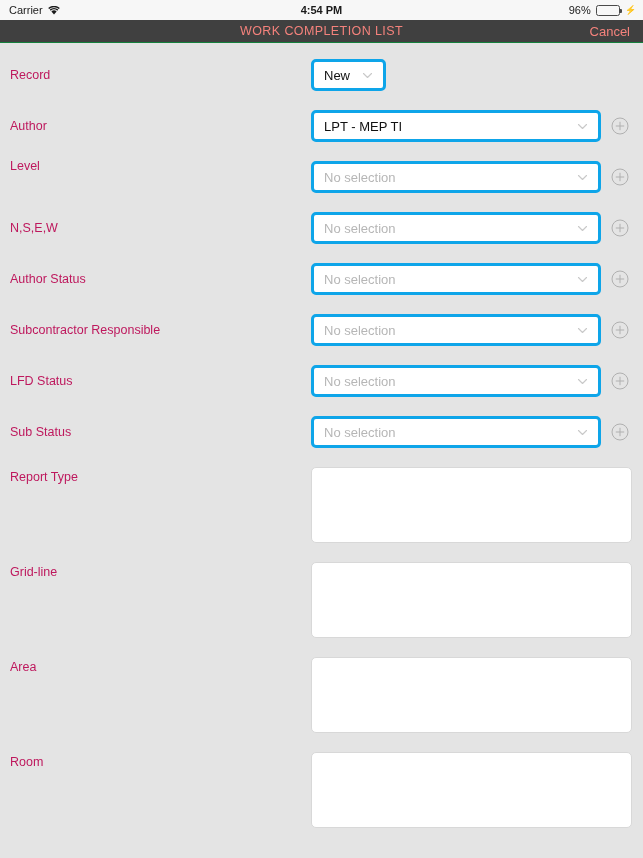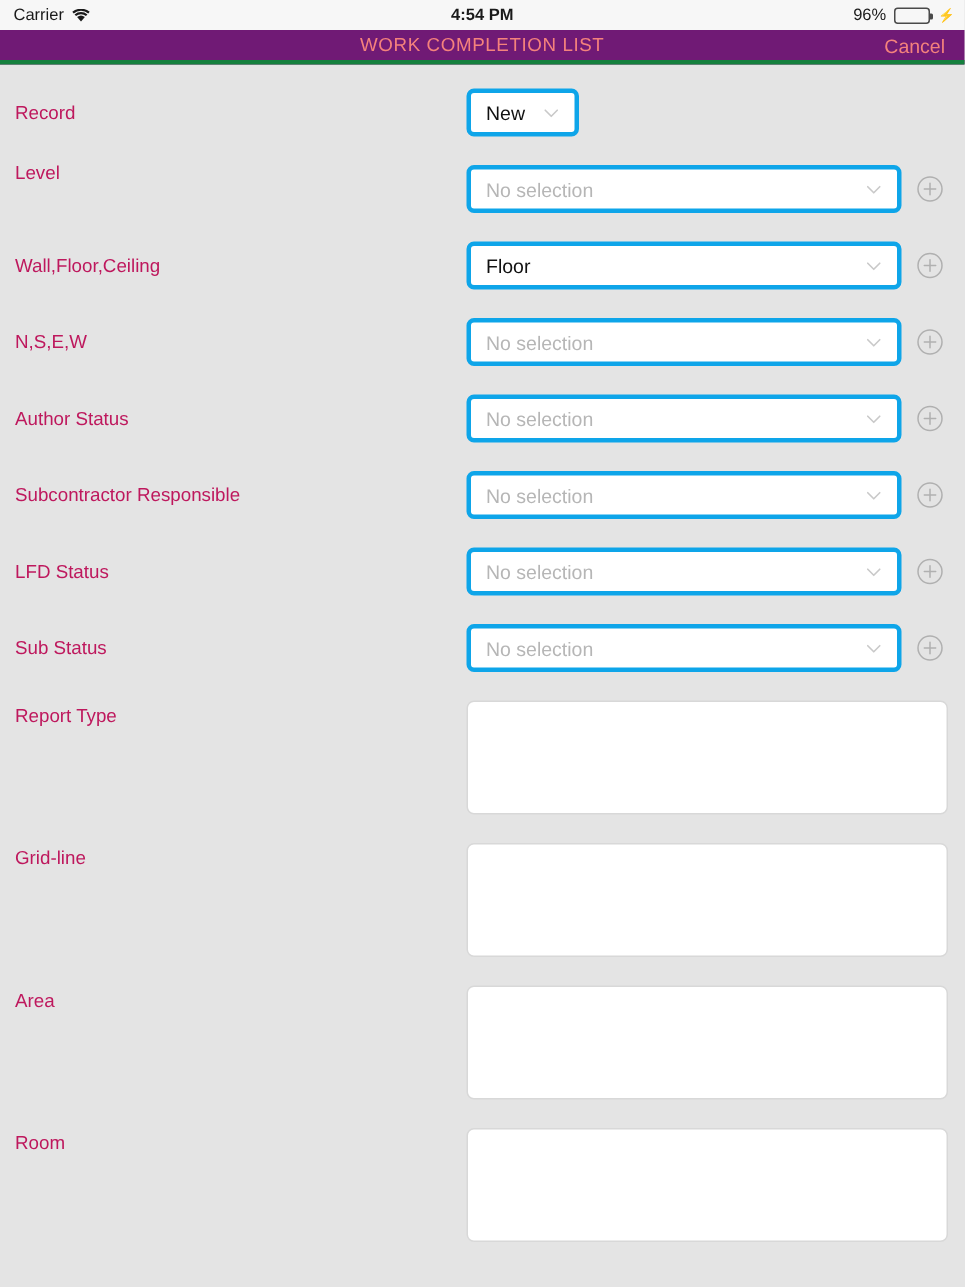--- a/index.html
+++ b/index.html
@@ -64,25 +64,25 @@
     height: 100%;
     width: 96%;
     background: #4cd964;
     border-radius: 1px;
   }
   .bolt { font-size: 9px; color: #3a3a3a; margin-left: 1px; }
 
   
   .navbar {
     height: 23px;
-    background: #701a75;
+    background: #404040;
     position: relative;
     display: flex;
     align-items: center;
-    border-bottom: 3px solid #15803d;
+    border-bottom: 1px solid #15803d;
   }
   .nav-title {
     position: absolute;
     left: 0; right: 0;
     text-align: center;
     font-size: 12.5px;
     letter-spacing: 0.4px;
     color: #f4827c;
   }
   .nav-cancel {
@@ -182,40 +182,40 @@
       <div class="select" style="left: 311px; top: 5px; width: 75px; height: 32px;">
         <span class="val">New</span>
         <span class="chev">
           <svg width="11" height="11" viewBox="0 0 11 11">
             <path d="M1.5 3.5 L5.5 7.5 L9.5 3.5" fill="none" stroke="#c9c9c9" stroke-width="1.1" stroke-linecap="round" stroke-linejoin="round"></path>
           </svg>
         </span>
       </div>
     </div>
     <div class="row" style="height: 42px; margin-top: 9px;">
+      <div class="row-label" style="top: 13.5px;">Author</div>
+      <div class="select" style="left: 311px; top: 5px; width: 290px; height: 32px;">
+        <span class="val">LPT - MEP TI</span>
+        <span class="chev">
+          <svg width="11" height="11" viewBox="0 0 11 11">
+            <path d="M1.5 3.5 L5.5 7.5 L9.5 3.5" fill="none" stroke="#c9c9c9" stroke-width="1.1" stroke-linecap="round" stroke-linejoin="round"></path>
+          </svg>
+        </span>
+      </div>
+      <div class="plus" style="left: 611px; top: 12px;">
+        <svg width="18" height="18" viewBox="0 0 18 18">
+          <circle cx="9" cy="9" r="8" fill="none" stroke="#b0b0b0" stroke-width="1"></circle>
+          <path d="M9 5.2 V12.8 M5.2 9 H12.8" stroke="#b0b0b0" stroke-width="1" stroke-linecap="round"></path>
+        </svg>
+      </div>
+    </div>
+    <div class="row" style="height: 42px; margin-top: 9px;">
       <div class="row-label" style="top: 3px;">Level</div>
       <div class="select placeholder" style="left: 311px; top: 5px; width: 290px; height: 32px;">
         <span class="val">No selection</span>
-        <span class="chev">
-          <svg width="11" height="11" viewBox="0 0 11 11">
-            <path d="M1.5 3.5 L5.5 7.5 L9.5 3.5" fill="none" stroke="#c9c9c9" stroke-width="1.1" stroke-linecap="round" stroke-linejoin="round"></path>
-          </svg>
-        </span>
-      </div>
-      <div class="plus" style="left: 611px; top: 12px;">
-        <svg width="18" height="18" viewBox="0 0 18 18">
-          <circle cx="9" cy="9" r="8" fill="none" stroke="#b0b0b0" stroke-width="1"></circle>
-          <path d="M9 5.2 V12.8 M5.2 9 H12.8" stroke="#b0b0b0" stroke-width="1" stroke-linecap="round"></path>
-        </svg>
-      </div>
-    </div>
-    <div class="row" style="height: 42px; margin-top: 9px;">
-      <div class="row-label" style="top: 13.5px;">Wall,Floor,Ceiling</div>
-      <div class="select" style="left: 311px; top: 5px; width: 290px; height: 32px;">
-        <span class="val">Floor</span>
         <span class="chev">
           <svg width="11" height="11" viewBox="0 0 11 11">
             <path d="M1.5 3.5 L5.5 7.5 L9.5 3.5" fill="none" stroke="#c9c9c9" stroke-width="1.1" stroke-linecap="round" stroke-linejoin="round"></path>
           </svg>
         </span>
       </div>
       <div class="plus" style="left: 611px; top: 12px;">
         <svg width="18" height="18" viewBox="0 0 18 18">
           <circle cx="9" cy="9" r="8" fill="none" stroke="#b0b0b0" stroke-width="1"></circle>
           <path d="M9 5.2 V12.8 M5.2 9 H12.8" stroke="#b0b0b0" stroke-width="1" stroke-linecap="round"></path>

